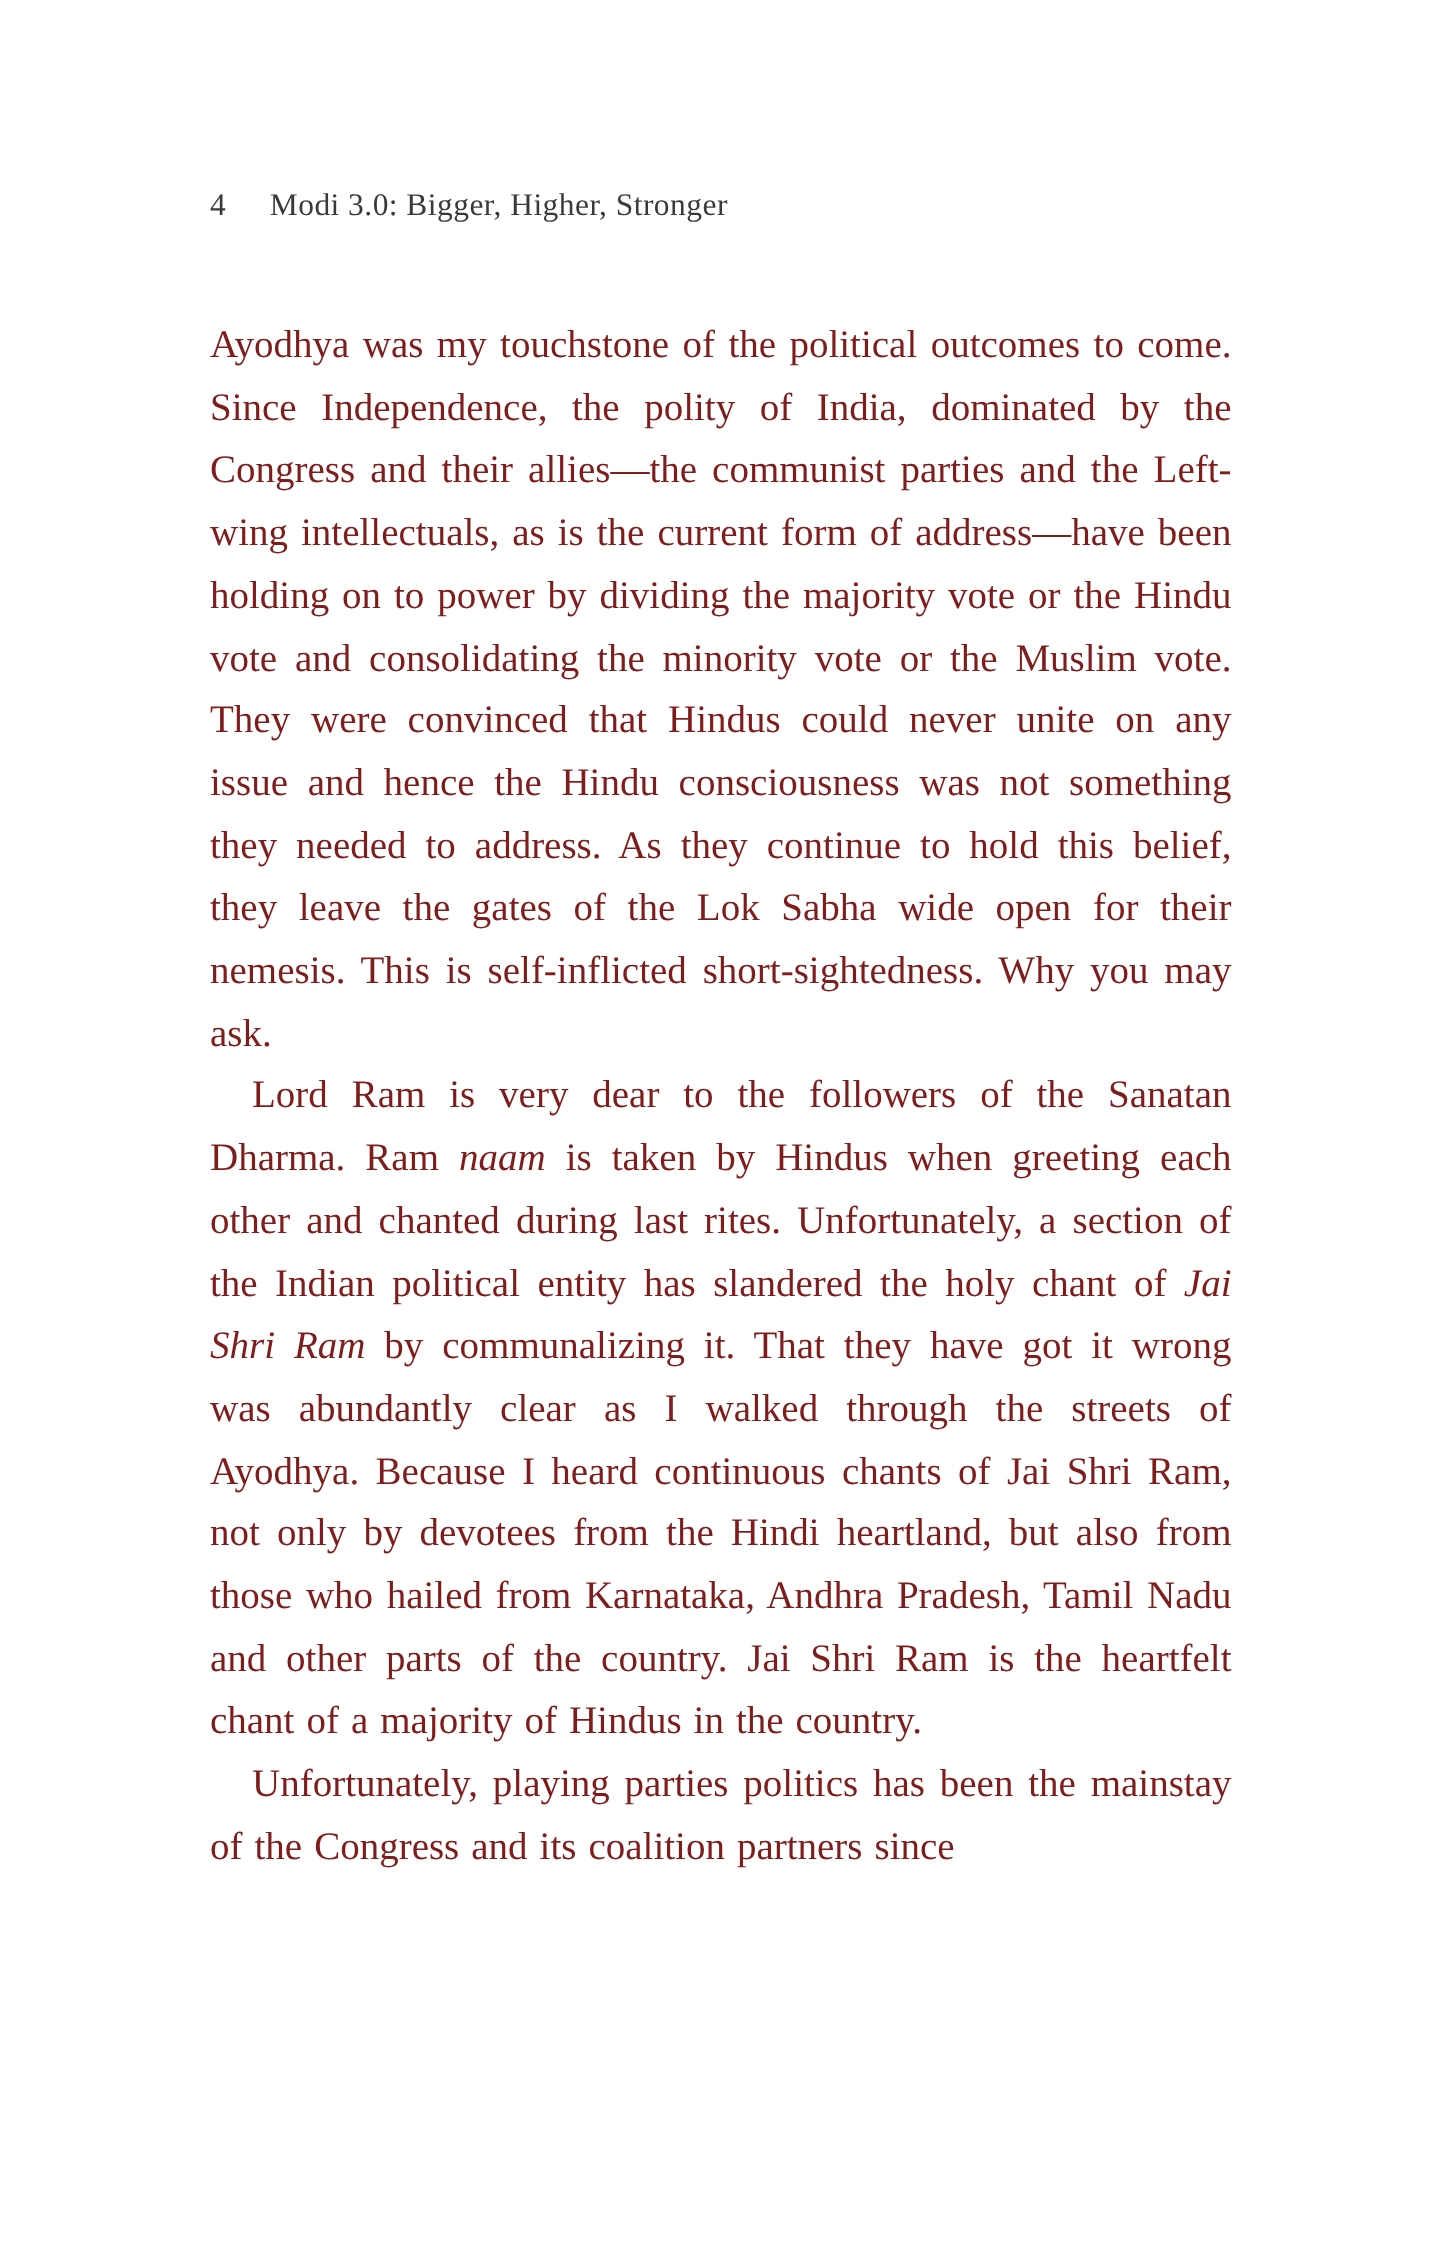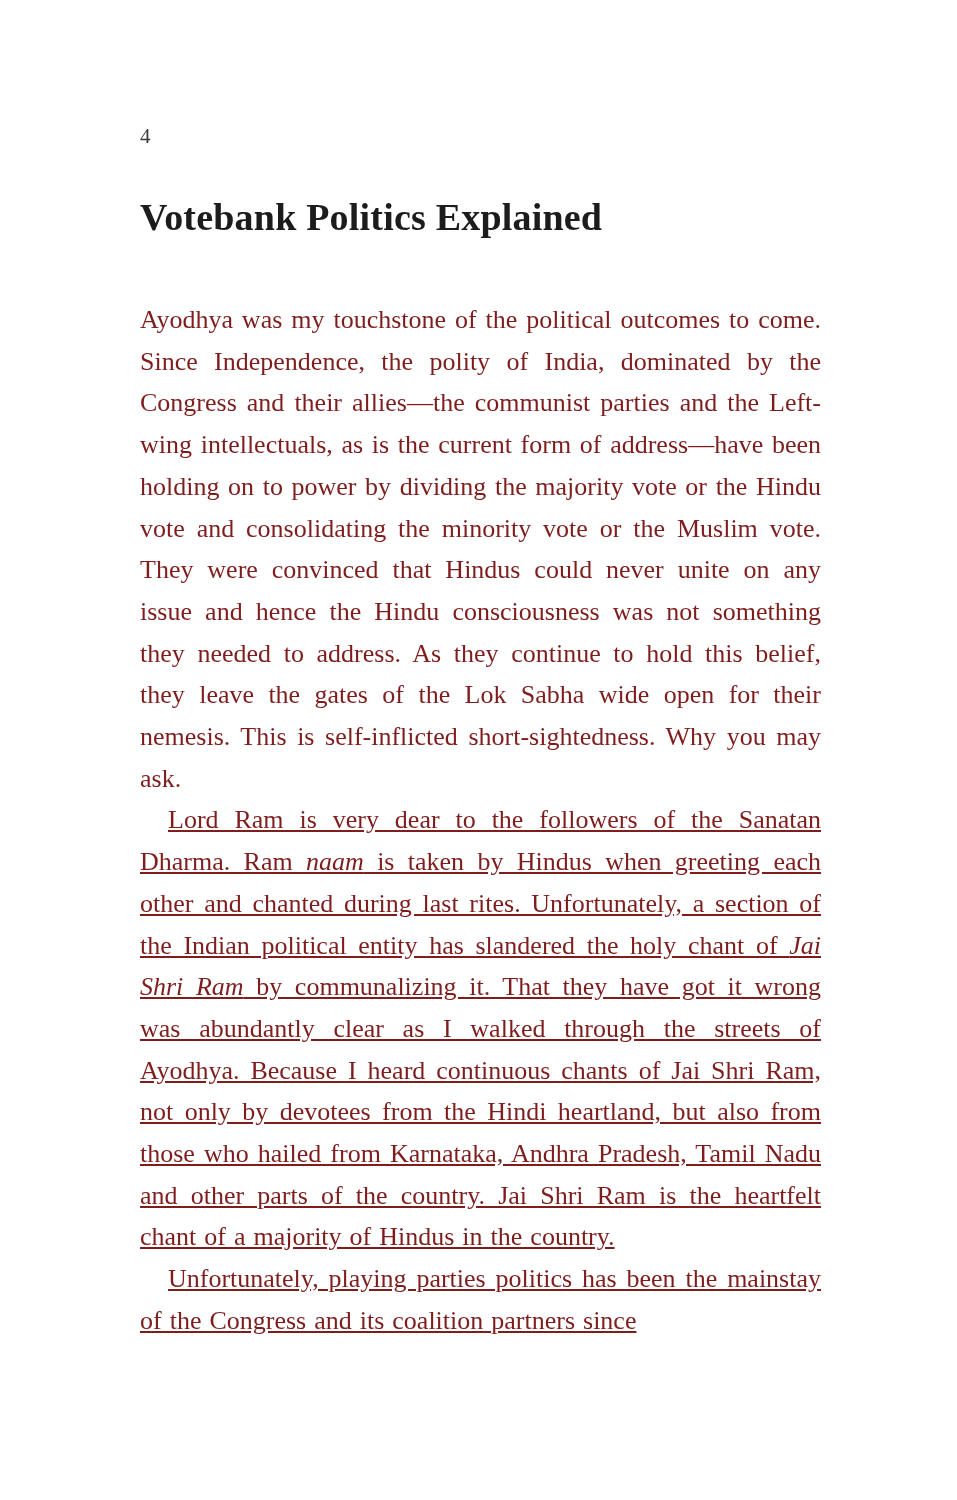--- a/index.html
+++ b/index.html
@@ -55,38 +55,37 @@
     line-height: 41.7px;
     text-align: justify;
     text-justify: inter-word;
     font-weight: 400;
     color: #7f1d1d;
     word-spacing: 1.5px;
   }
 
   .body-text p.indent {
     text-indent: 28px;
-    text-decoration: underline;
   }
 
   .body-text em {
     font-style: italic;
   }
 </style>
 </head>
 <body>
 
 <div class="page">
   <div class="content">
 
     <div class="running-header">
       <span class="page-number">4</span>
+      <span class="running-title">Modi 3.0: Bigger, Higher, Stronger</span>
     </div>
 
-    <h1 class="section-title">Votebank Politics Explained</h1>
 
     <div class="body-text">
 
       <p><span>Ayodhya was my touchstone of the political outcomes to come. Since Independence, the polity of India, dominated by the Congress and their allies—the communist parties and the Left-wing intellectuals, as is the current form of address—have been holding on to power by dividing the majority vote or the Hindu vote and consolidating the minority vote or the Muslim vote. They were convinced that Hindus could never unite on any issue and hence the Hindu consciousness was not something they needed to address. As they continue to hold this belief, they leave the gates of the Lok Sabha wide open for their nemesis. This is self-inflicted short-sightedness. Why you may ask.</span></p>
 
       <p class="indent"><span>Lord Ram is very dear to the followers of the Sanatan Dharma. Ram </span><em>naam</em><span> is taken by Hindus when greeting each other and chanted during last rites. Unfortunately, a section of the Indian political entity has slandered the holy chant of </span><em>Jai Shri Ram</em><span> by communalizing it. That they have got it wrong was abundantly clear as I walked through the streets of Ayodhya. Because I heard continuous chants of Jai Shri Ram, not only by devotees from the Hindi heartland, but also from those who hailed from Karnataka, Andhra Pradesh, Tamil Nadu and other parts of the country. Jai Shri Ram is the heartfelt chant of a majority of Hindus in the country.</span></p>
 
       <p class="indent"><span>Unfortunately, playing parties politics has been the mainstay of the Congress and its coalition partners since</span></p>
 
     </div>

